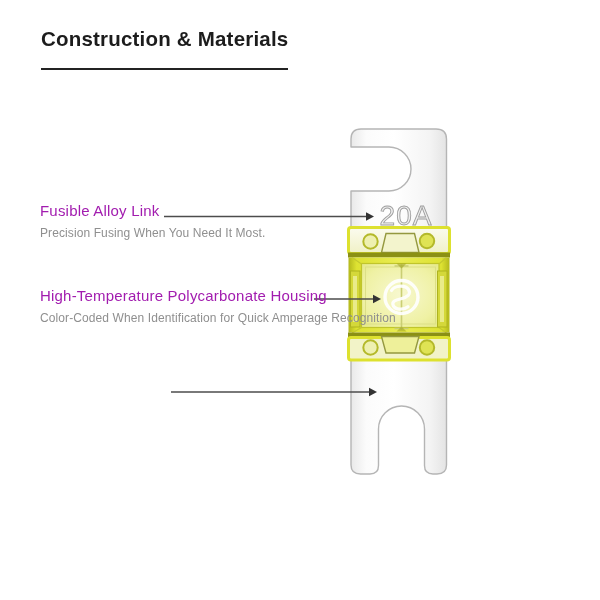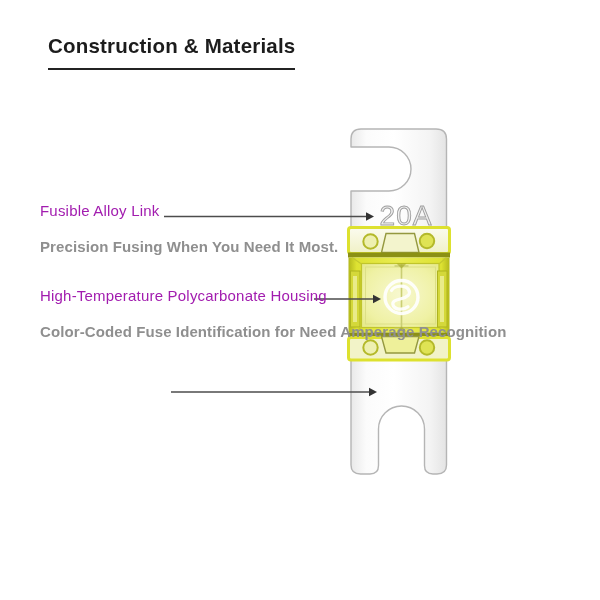--- a/index.html
+++ b/index.html
@@ -6,43 +6,42 @@
   body{
     width:600px;height:600px;
     background:#ffffff;
     position:relative;
     overflow:hidden;
     font-family:"Liberation Sans", sans-serif;
   }
   .page-title{
     position:absolute;
     left:36px;top:22px;
-    margin:12px;
+    margin:5px;
     display:inline-block;
     font-size:20.5px;
     font-weight:bold;
     letter-spacing:0.2px;
     color:#1c1c1c;
     border-bottom:2.5px solid #232323;
-    padding-bottom:10px;
+    padding-bottom:17px;
   }
   .callout{position:absolute;left:40px;}
   .callout-title{
     font-size:15px;
     line-height:1.05;
     color:#a21caf;
     letter-spacing:0.2px;
   }
   .callout-sub{
-    font-size:15px;
+    font-size:12px;
     line-height:1.1;
     color:#8f8f8f;
     letter-spacing:0.1px;
-    margin-top:20px;
-    font-weight:bold;
+    margin-top:8px;
   }
   #callout-1{top:203px;}
   #callout-2{top:288px;}
   #callout-3{top:381px;}
   svg.diagram{position:absolute;left:0;top:0;}
 </style>
 </head>
 <body>
 
 <h1 class="page-title">Construction &amp; Materials</h1>
@@ -143,17 +142,17 @@
   </g>
 </svg>
 
 <div class="callout" id="callout-1">
   <div class="callout-title">Fusible Alloy Link</div>
   <div class="callout-sub">Precision Fusing When You Need It Most.</div>
 </div>
 
 <div class="callout" id="callout-2">
   <div class="callout-title">High-Temperature Polycarbonate Housing</div>
-  <div class="callout-sub">Color-Coded Fuse Identification for Need Amperage Recognition</div>
+  <div class="callout-sub">Color-Coded When Identification for Quick Amperage Recognition</div>
 </div>
 
 <div class="callout" id="callout-3">
 </div>
 
 </body></html>

